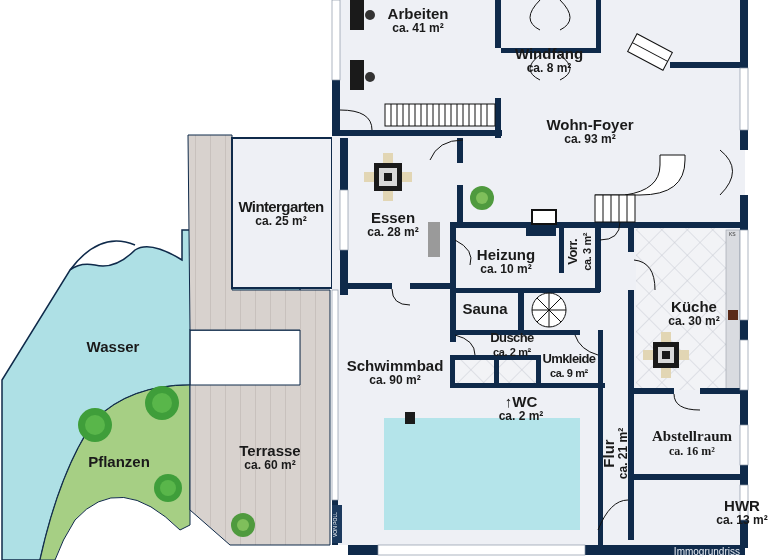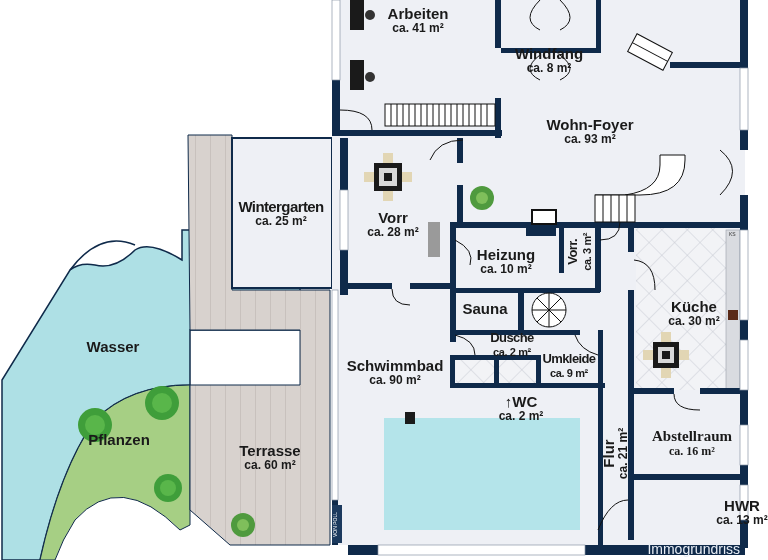--- a/index.html
+++ b/index.html
@@ -4,21 +4,21 @@
 <style>
   html,body{margin:0;padding:0;background:#ffffff;}
   body{width:768px;height:560px;overflow:hidden;position:relative;font-family:"Liberation Sans",sans-serif;}
   #plan{position:absolute;left:0;top:0;width:768px;height:560px;}
   .lbl{position:absolute;text-align:center;color:#1a1a1a;white-space:nowrap;transform:translateX(-50%);line-height:1.15;}
   .lbl .n{font-weight:bold;font-size:15px;display:block;}
   .lbl .a{font-weight:bold;font-size:12px;display:block;}
   .lbl.sm .n{font-size:13px;letter-spacing:-0.6px;}
   .lbl.sm .a{font-size:11px;letter-spacing:-0.4px;}
   .lbl.rot{transform:translateX(-50%) rotate(-90deg);transform-origin:center center;}
-  .wm{position:absolute;right:28px;bottom:3px;color:#e8eef6;font-size:14px;}
+  .wm{position:absolute;right:28px;bottom:3px;color:#e8eef6;font-size:10px;}
   .vp{position:absolute;left:332px;top:505px;width:10px;height:38px;background:#1c3a5e;color:#fff;font-size:5px;writing-mode:vertical-rl;transform:rotate(180deg);text-align:center;}
 </style>
 </head>
 <body>
 
 <svg id="plan" viewBox="0 0 768 560" xmlns="http://www.w3.org/2000/svg">
   <defs>
     <pattern id="tiles" width="18" height="18" patternUnits="userSpaceOnUse" patternTransform="rotate(45)">
       <rect width="18" height="18" fill="#f2f3f6"></rect>
       <path d="M0 0 H18 M0 0 V18" stroke="#c9ccd4" stroke-width="1"></path>
@@ -208,21 +208,21 @@
 </div>
 <div class="lbl" style="left:590px;top:116px;text-align:center;">
   <span class="n">Wohn-Foyer</span>
   <span class="a">ca. 93 m²</span>
 </div>
 <div class="lbl" style="left:281px;top:198px;">
   <span class="n" style="letter-spacing:-0.6px;">Wintergarten</span>
   <span class="a">ca. 25 m²</span>
 </div>
 <div class="lbl" style="left:393px;top:209px;">
-  <span class="n">Vorr</span>
+  <span class="n">Essen</span>
   <span class="a">ca. 28 m²</span>
 </div>
 <div class="lbl" style="left:506px;top:246px;">
   <span class="n">Heizung</span>
   <span class="a">ca. 10 m²</span>
 </div>
 <div class="lbl sm rot" style="left:580px;top:238px;">
   <span class="n">Vorr.</span>
   <span class="a">ca. 3 m²</span>
 </div>
@@ -261,19 +261,19 @@
   <span class="n">HWR</span>
   <span class="a">ca. 13 m²</span>
 </div>
 <div class="lbl" style="left:270px;top:442px;">
   <span class="n">Terrasse</span>
   <span class="a">ca. 60 m²</span>
 </div>
 <div class="lbl" style="left:113px;top:338px;">
   <span class="n">Wasser</span>
 </div>
-<div class="lbl" style="left:119px;top:431px;">
+<div class="lbl" style="left:119px;top:453px;">
   <span class="n">Pflanzen</span>
 </div>
 
 <div style="position:absolute;left:729px;top:231px;font-size:5px;color:#333;">KS</div>
 <div class="vp">VON POLL</div>
 <div class="wm">Immogrundriss</div>
 
 </body></html>

